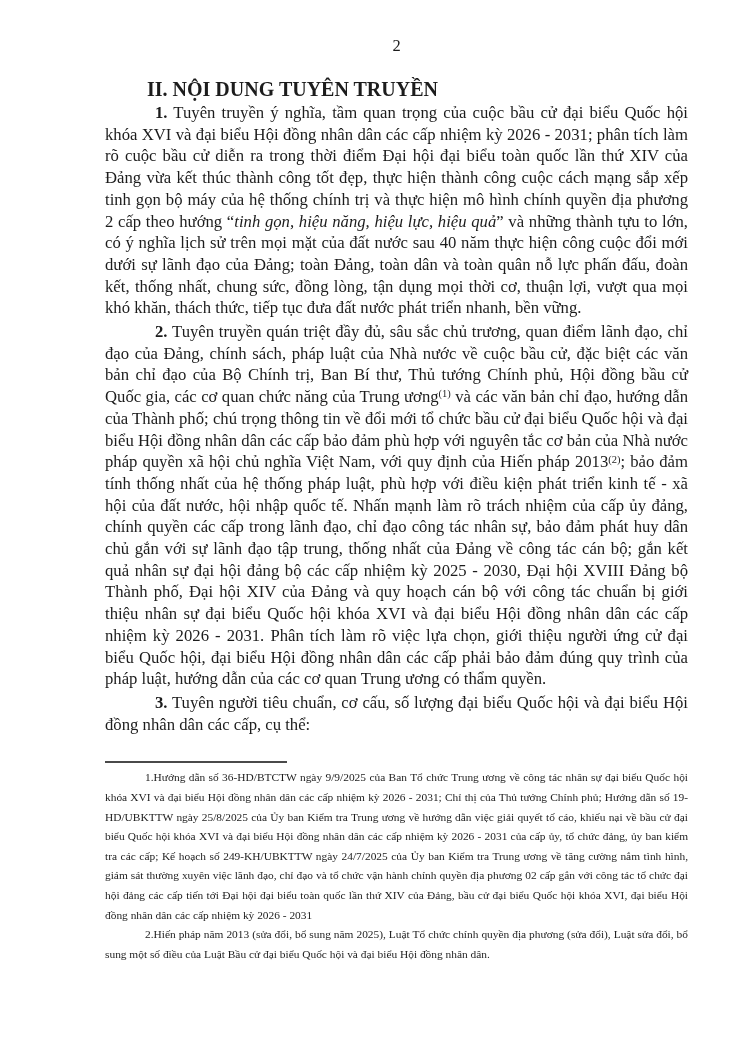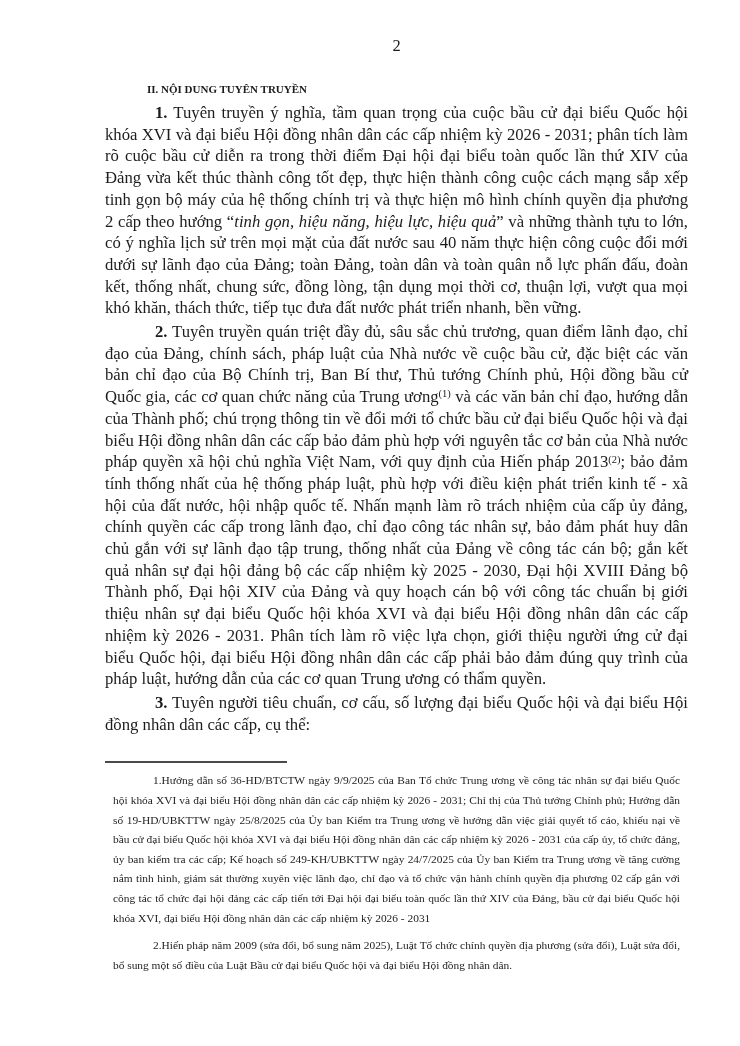--- a/index.html
+++ b/index.html
@@ -14,21 +14,21 @@
     padding: 36px 52px 0 105px;
     overflow: hidden;
   }
   .page-number {
     text-align: center;
     font-size: 16.5px;
     line-height: 20px;
   }
   .heading {
     font-weight: bold;
-    font-size: 11px;
+    font-size: 20px;
     line-height: 21px;
     margin: 23px 0 0 42px;
   }
   .para {
     font-size: 16.7px;
     line-height: 21.7px;
     text-align: justify;
     text-indent: 50px;
     margin: 2px 0 0 0;
   }
@@ -44,36 +44,36 @@
     border: none;
     border-top: 2px solid #4a4a4a;
     width: 182px;
     margin: 26px 0 5px 0;
   }
   .footnote {
     font-size: 11.4px;
     line-height: 19.6px;
     text-align: justify;
     text-indent: 40px;
-    margin: 8px;
+    margin: 0;
   }
 </style>
 </head>
 <body>
 
 <div class="page">
 
   <div class="page-number">2</div>
 
   <div class="heading">II. NỘI DUNG TUYÊN TRUYỀN</div>
 
   <p class="para"><span class="num">1.</span><span> Tuyên truyền ý nghĩa, tầm quan trọng của cuộc bầu cử đại biểu Quốc hội khóa XVI và đại biểu Hội đồng nhân dân các cấp nhiệm kỳ 2026 - 2031; phân tích làm rõ cuộc bầu cử diễn ra trong thời điểm Đại hội đại biểu toàn quốc lần thứ XIV của Đảng vừa kết thúc thành công tốt đẹp, thực hiện thành công cuộc cách mạng sắp xếp tinh gọn bộ máy của hệ thống chính trị và thực hiện mô hình chính quyền địa phương 2 cấp theo hướng “</span><span class="italic">tinh gọn, hiệu năng, hiệu lực, hiệu quả</span><span>” và những thành tựu to lớn, có ý nghĩa lịch sử trên mọi mặt của đất nước sau 40 năm thực hiện công cuộc đổi mới dưới sự lãnh đạo của Đảng; toàn Đảng, toàn dân và toàn quân nỗ lực phấn đấu, đoàn kết, thống nhất, chung sức, đồng lòng, tận dụng mọi thời cơ, thuận lợi, vượt qua mọi khó khăn, thách thức, tiếp tục đưa đất nước phát triển nhanh, bền vững.</span></p>
 
   <p class="para"><span class="num">2.</span><span> Tuyên truyền quán triệt đầy đủ, sâu sắc chủ trương, quan điểm lãnh đạo, chỉ đạo của Đảng, chính sách, pháp luật của Nhà nước về cuộc bầu cử, đặc biệt các văn bản chỉ đạo của Bộ Chính trị, Ban Bí thư, Thủ tướng Chính phủ, Hội đồng bầu cử Quốc gia, các cơ quan chức năng của Trung ương</span><span class="sup">(1)</span><span> và các văn bản chỉ đạo, hướng dẫn của Thành phố; chú trọng thông tin về đổi mới tổ chức bầu cử đại biểu Quốc hội và đại biểu Hội đồng nhân dân các cấp bảo đảm phù hợp với nguyên tắc cơ bản của Nhà nước pháp quyền xã hội chủ nghĩa Việt Nam, với quy định của Hiến pháp 2013</span><span class="sup">(2)</span><span>; bảo đảm tính thống nhất của hệ thống pháp luật, phù hợp với điều kiện phát triển kinh tế - xã hội của đất nước, hội nhập quốc tế. Nhấn mạnh làm rõ trách nhiệm của cấp ủy đảng, chính quyền các cấp trong lãnh đạo, chỉ đạo công tác nhân sự, bảo đảm phát huy dân chủ gắn với sự lãnh đạo tập trung, thống nhất của Đảng về công tác cán bộ; gắn kết quả nhân sự đại hội đảng bộ các cấp nhiệm kỳ 2025 - 2030, Đại hội XVIII Đảng bộ Thành phố, Đại hội XIV của Đảng và quy hoạch cán bộ với công tác chuẩn bị giới thiệu nhân sự đại biểu Quốc hội khóa XVI và đại biểu Hội đồng nhân dân các cấp nhiệm kỳ 2026 - 2031. Phân tích làm rõ việc lựa chọn, giới thiệu người ứng cử đại biểu Quốc hội, đại biểu Hội đồng nhân dân các cấp phải bảo đảm đúng quy trình của pháp luật, hướng dẫn của các cơ quan Trung ương có thẩm quyền.</span></p>
 
   <p class="para"><span class="num">3.</span><span> Tuyên người tiêu chuẩn, cơ cấu, số lượng đại biểu Quốc hội và đại biểu Hội đồng nhân dân các cấp, cụ thể:</span></p>
 
   <hr class="footnote-sep">
 
   <p class="footnote">1.Hướng dẫn số 36-HD/BTCTW ngày 9/9/2025 của Ban Tổ chức Trung ương về công tác nhân sự đại biểu Quốc hội khóa XVI và đại biểu Hội đồng nhân dân các cấp nhiệm kỳ 2026 - 2031; Chỉ thị của Thủ tướng Chính phủ; Hướng dẫn số 19-HD/UBKTTW ngày 25/8/2025 của Ủy ban Kiểm tra Trung ương về hướng dẫn việc giải quyết tố cáo, khiếu nại về bầu cử đại biểu Quốc hội khóa XVI và đại biểu Hội đồng nhân dân các cấp nhiệm kỳ 2026 - 2031 của cấp ủy, tổ chức đảng, ủy ban kiểm tra các cấp; Kế hoạch số 249-KH/UBKTTW ngày 24/7/2025 của Ủy ban Kiểm tra Trung ương về tăng cường nắm tình hình, giám sát thường xuyên việc lãnh đạo, chỉ đạo và tổ chức vận hành chính quyền địa phương 02 cấp gắn với công tác tổ chức đại hội đảng các cấp tiến tới Đại hội đại biểu toàn quốc lần thứ XIV của Đảng, bầu cử đại biểu Quốc hội khóa XVI, đại biểu Hội đồng nhân dân các cấp nhiệm kỳ 2026 - 2031</p>
-  <p class="footnote">2.Hiến pháp năm 2009 (sửa đổi, bổ sung năm 2025), Luật Tổ chức chính quyền địa phương (sửa đổi), Luật sửa đổi, bổ sung một số điều của Luật Bầu cử đại biểu Quốc hội và đại biểu Hội đồng nhân dân.</p>
+  <p class="footnote">2.Hiến pháp năm 2013 (sửa đổi, bổ sung năm 2025), Luật Tổ chức chính quyền địa phương (sửa đổi), Luật sửa đổi, bổ sung một số điều của Luật Bầu cử đại biểu Quốc hội và đại biểu Hội đồng nhân dân.</p>
 
 </div>
 
 </body></html>

